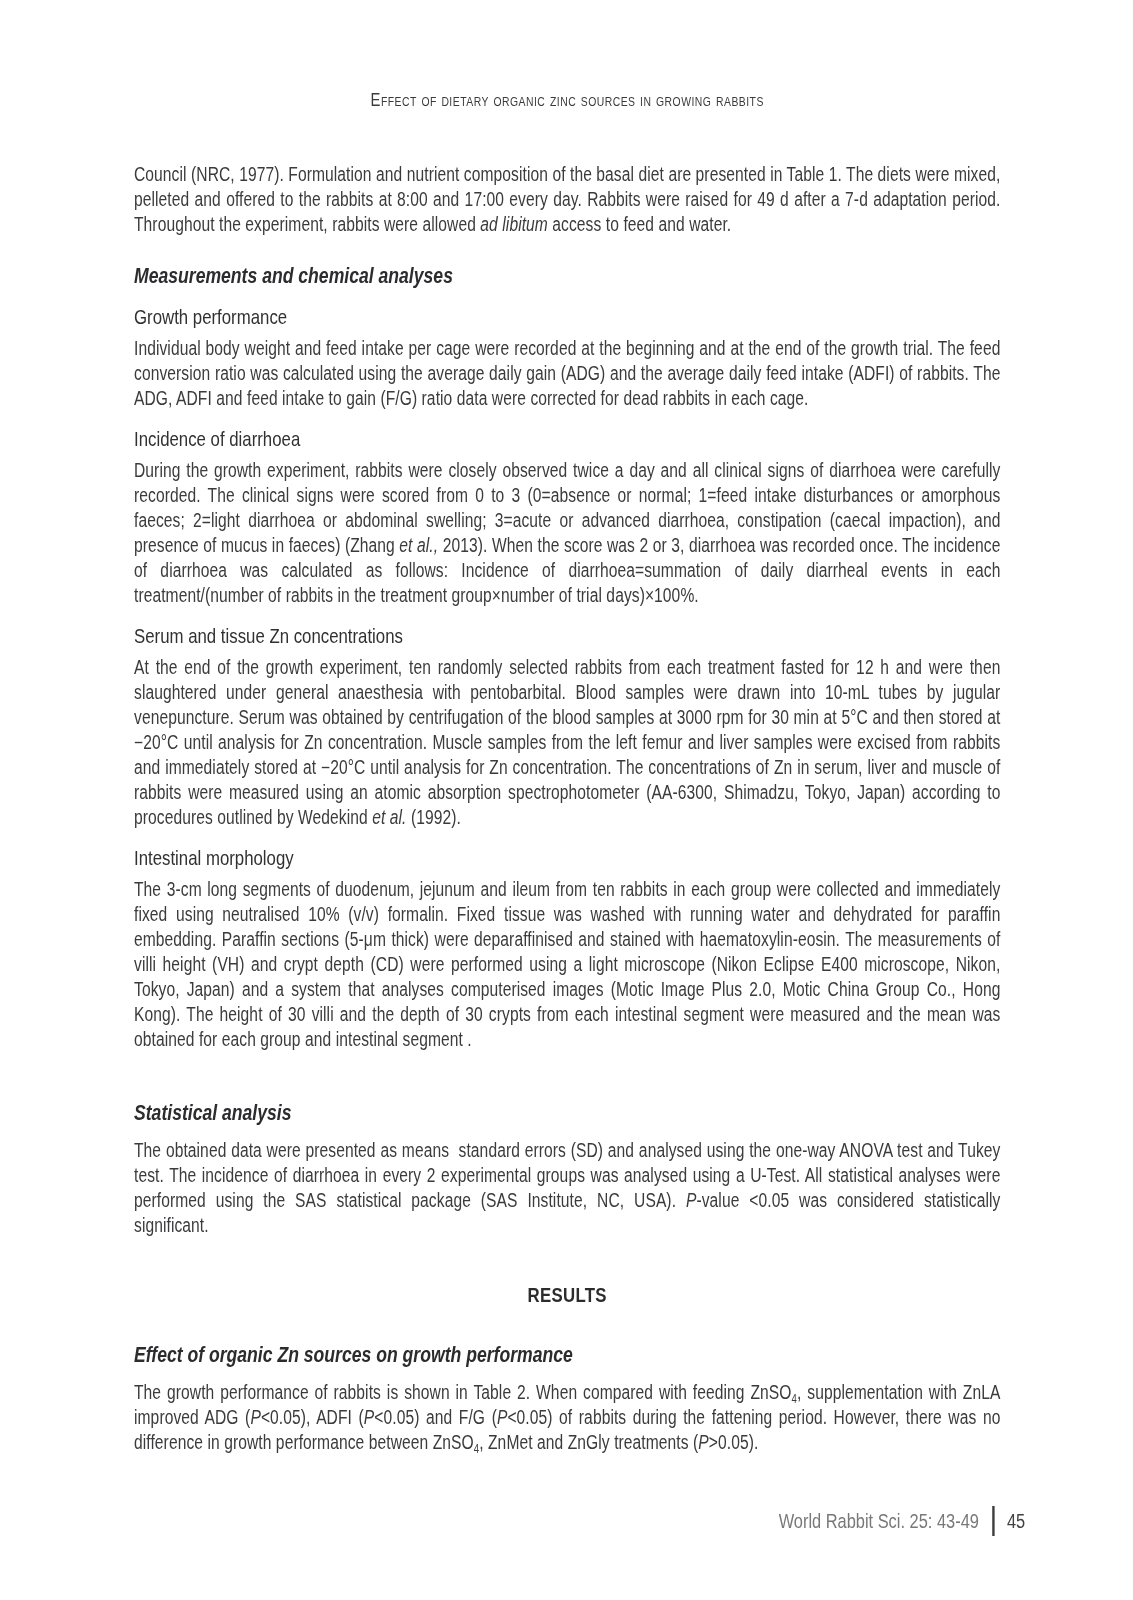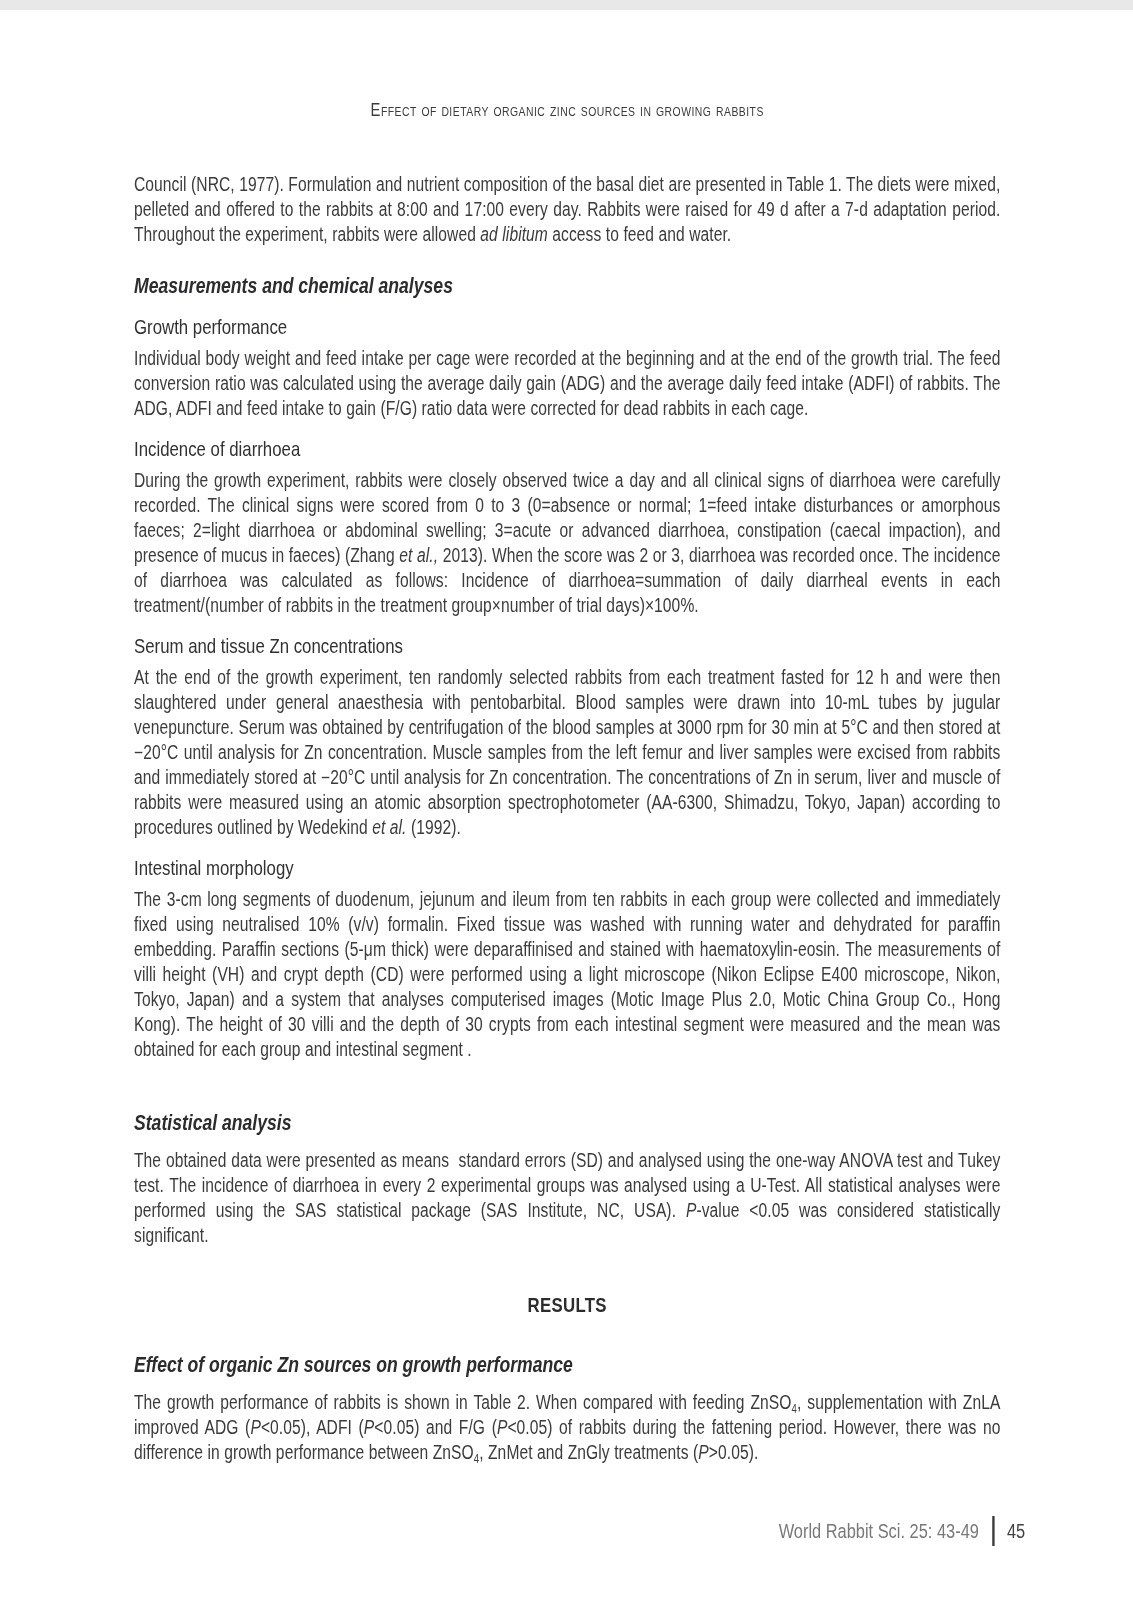--- a/index.html
+++ b/index.html
@@ -6,21 +6,20 @@
   html, body { background: #e8e8e8; }
   body {
     width: 1133px; height: 1600px;
     position: relative;
     font-family: "Liberation Sans", sans-serif;
     overflow: hidden;
   }
   .page {
     position: absolute; inset: 0;
     background: #ffffff;
-    margin-top: 10px;
   }
   
   .content {
     position: absolute;
     left: 134px; top: 90px;
     width: 1083px;
     transform: scaleX(0.80);
     transform-origin: 0 0;
     color: #3b3b3d;
   }

